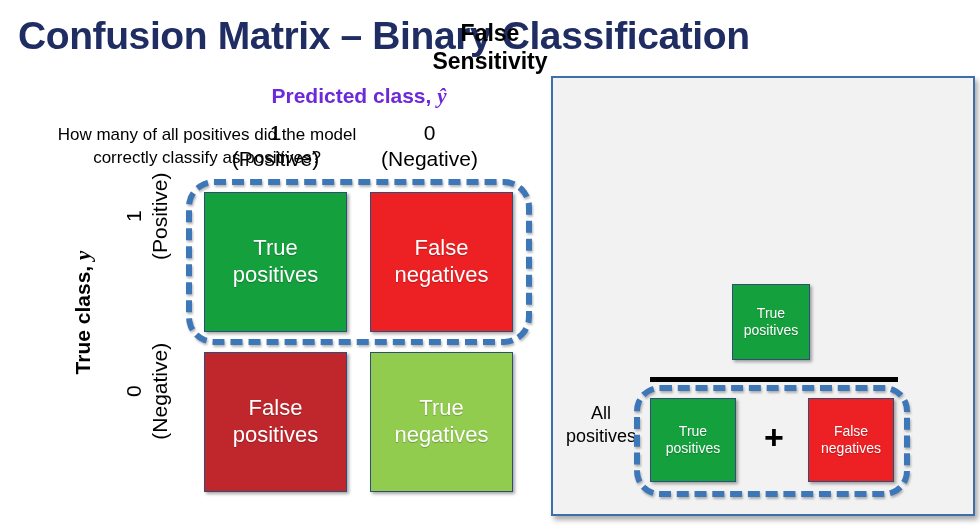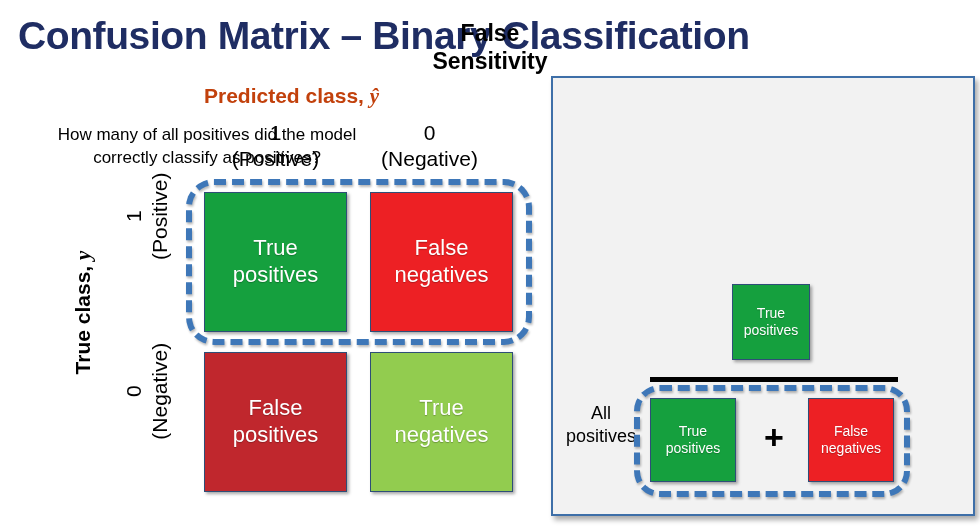--- a/index.html
+++ b/index.html
@@ -27,23 +27,24 @@
     letter-spacing: -0.4px;
     white-space: nowrap;
   }
 
   
   #predicted-header {
     position: absolute;
     left: 204px;
     top: 84px;
     width: 310px;
+    text-align: center;
     font-size: 21px;
     font-weight: bold;
-    color: #c2410c;
+    color: #6d28d9;
   }
   #predicted-header .hat {
     font-style: italic;
     font-family: "Liberation Serif", serif;
     font-weight: bold;
   }
 
   .col-head {
     position: absolute;
     top: 120px;

